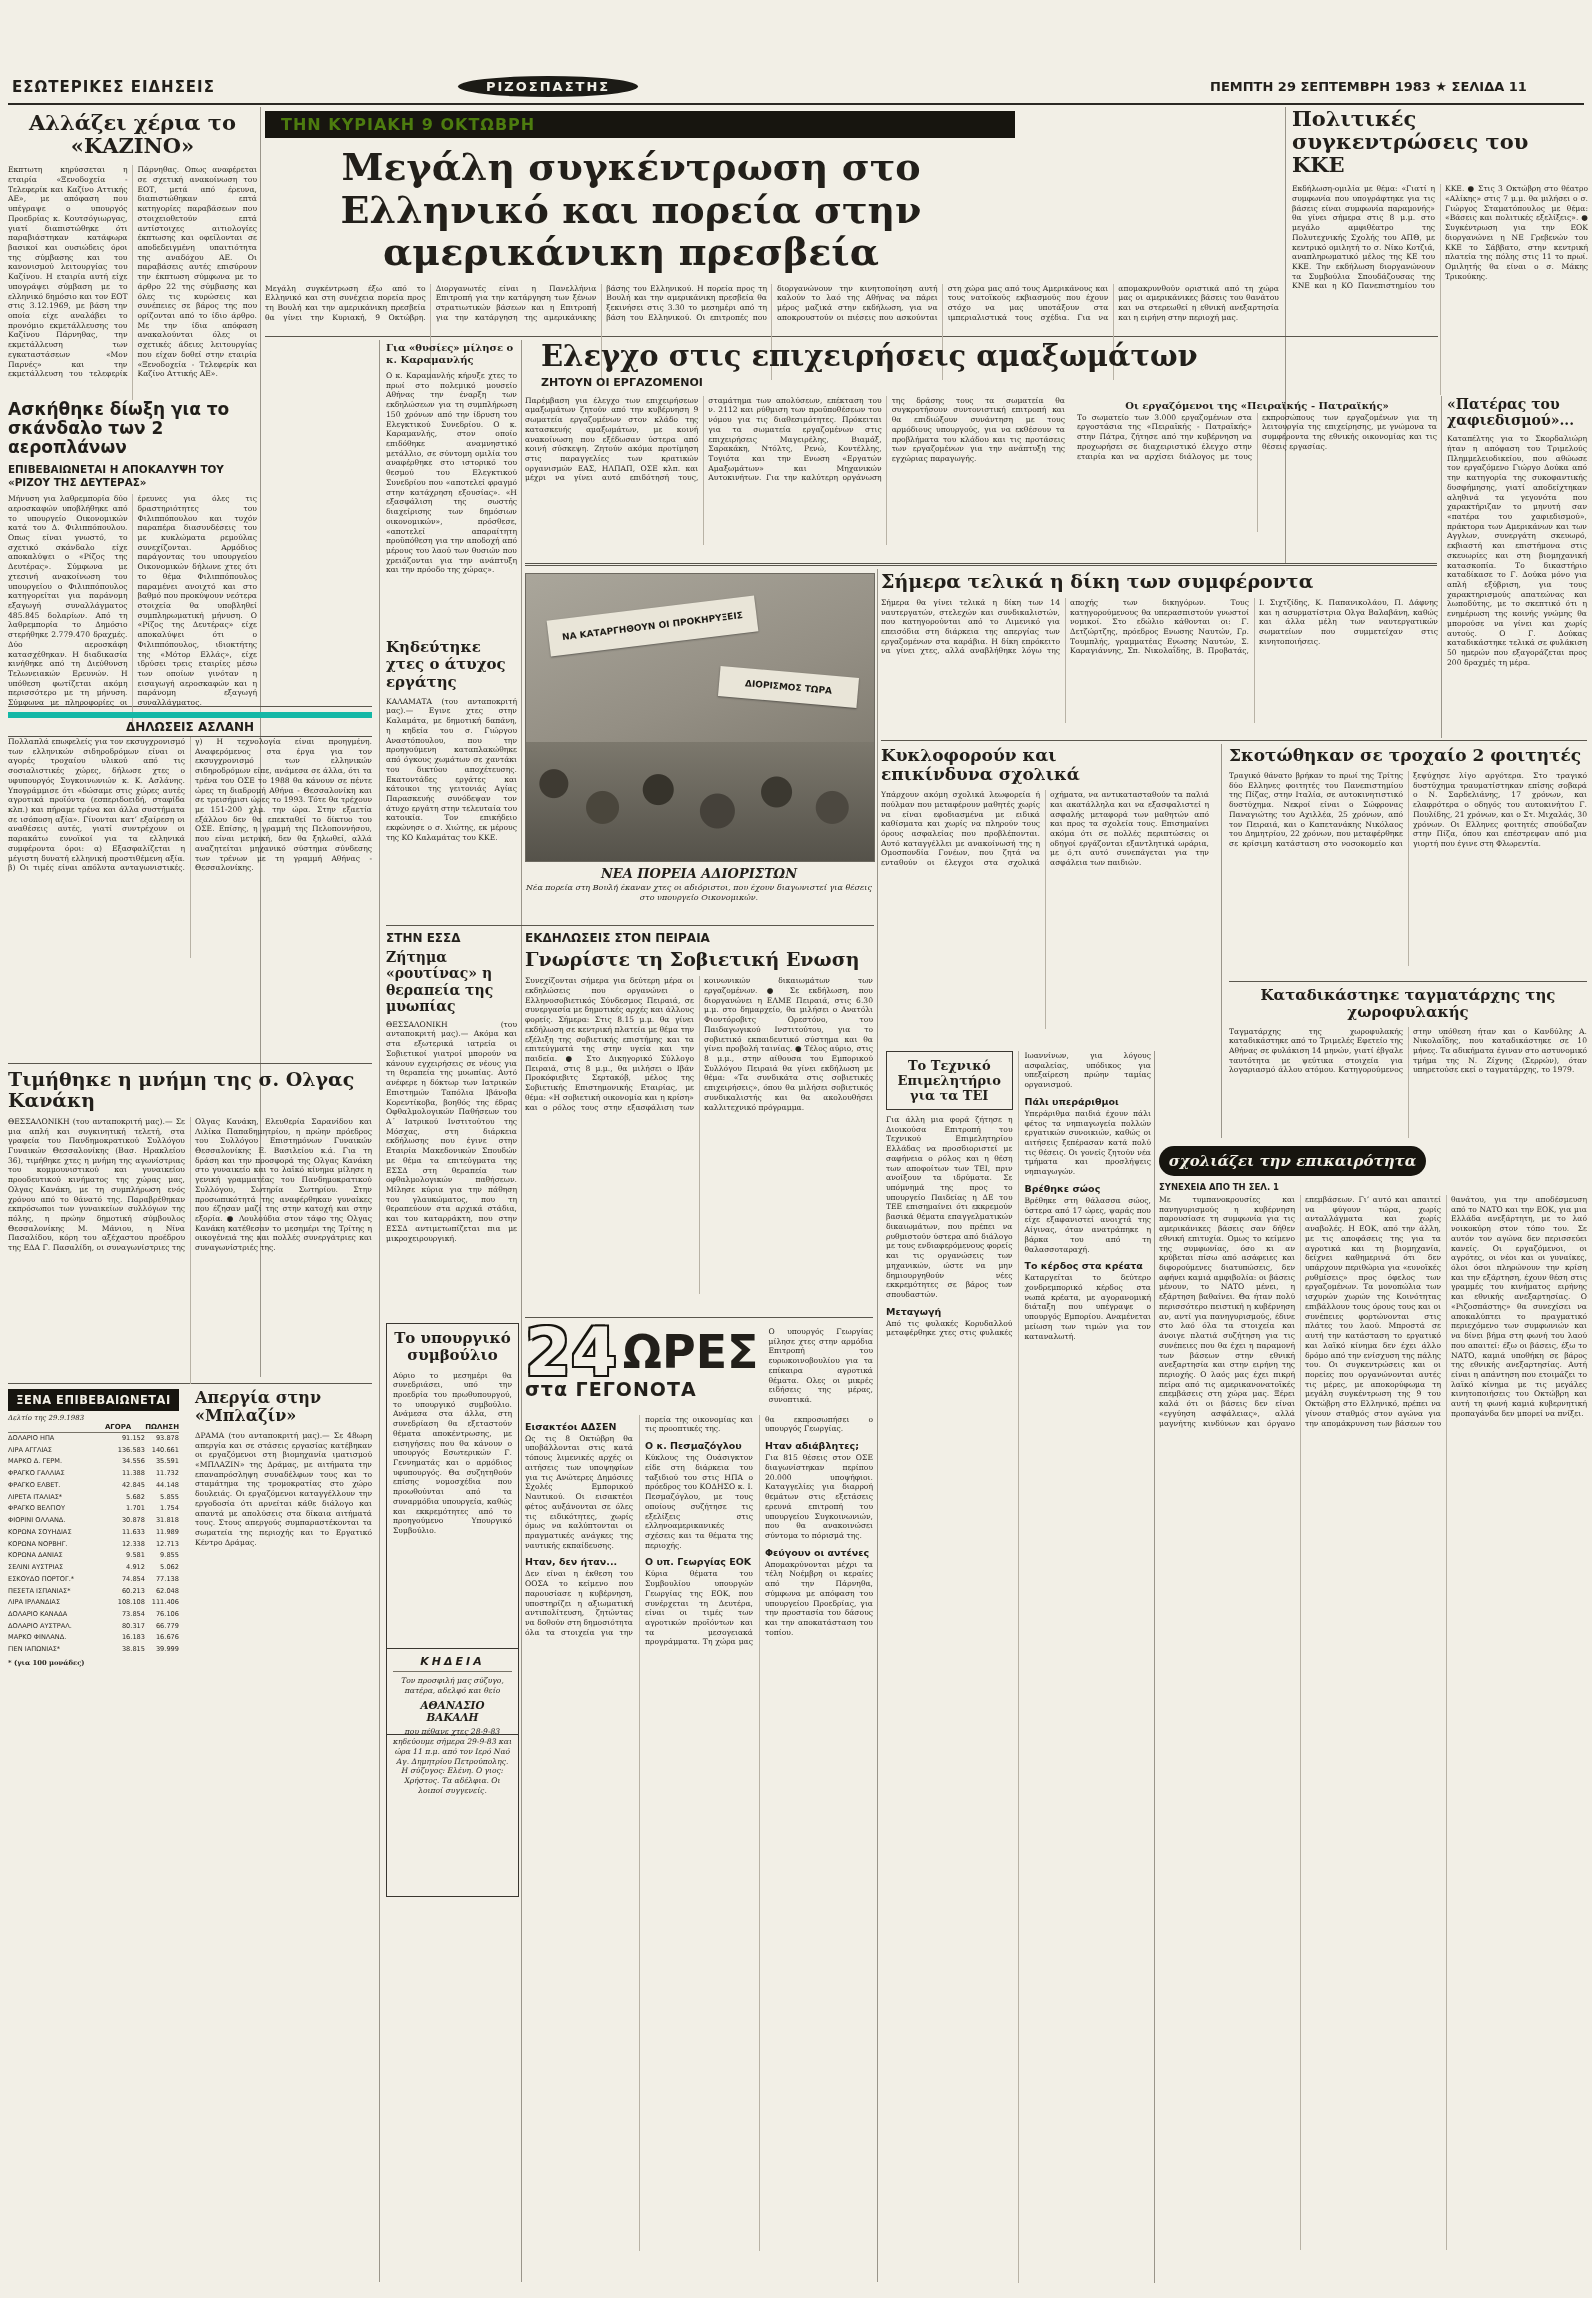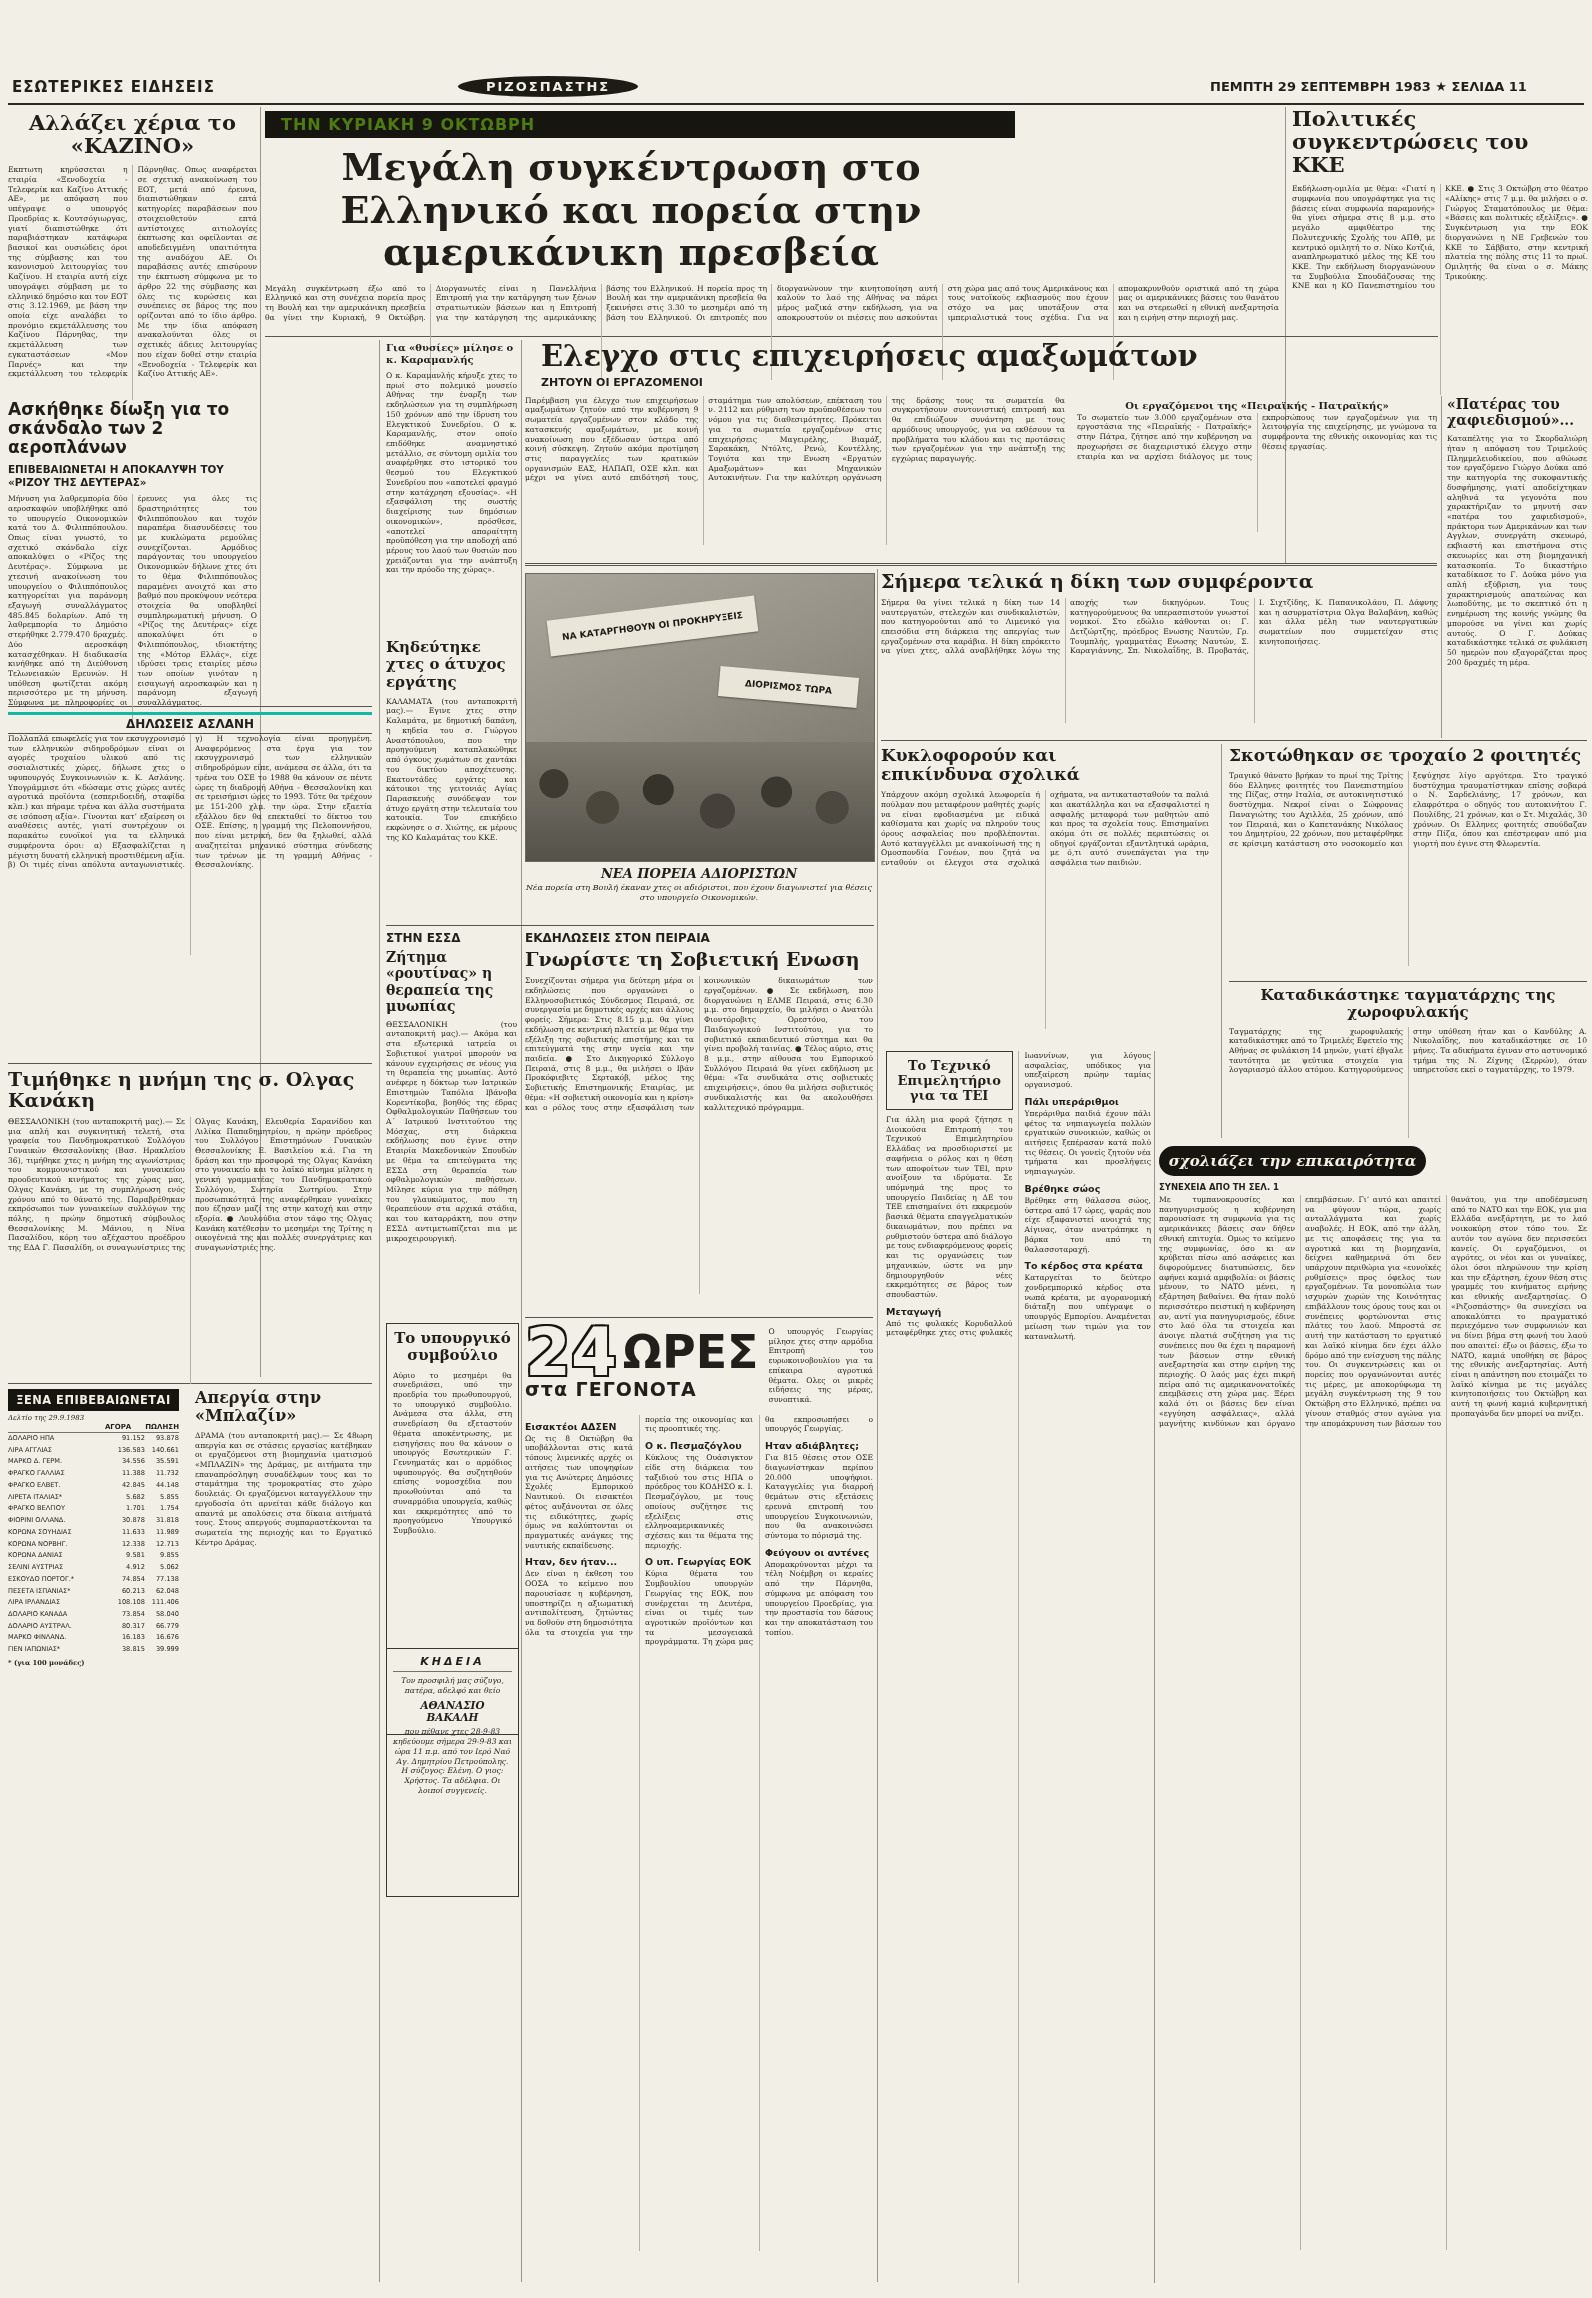--- a/index.html
+++ b/index.html
@@ -20,21 +20,21 @@
   .oval{position:absolute;left:450px;top:0;background:#1c1b16;color:#f2efe6;border-radius:50%;padding:3px 28px;font-family:"DejaVu Sans",sans-serif;font-weight:bold;font-size:13px;letter-spacing:2px;}
   .dateline{position:absolute;left:1202px;top:3px;font-family:"DejaVu Sans",sans-serif;font-weight:bold;font-size:13px;}
   
   .t-serif-xl{font-family:"DejaVu Serif",serif;font-weight:bold;font-size:38px;line-height:1.12;text-align:center;}
   .t-lg{font-weight:bold;font-size:20px;line-height:1.1;}
   .t-md{font-weight:bold;font-size:16px;line-height:1.12;}
   .t-sm{font-weight:bold;font-size:14px;line-height:1.15;}
   .kicker-banner{background:#17150f;color:#4d7c0f;font-family:"DejaVu Sans",sans-serif;font-weight:bold;font-size:16px;letter-spacing:1px;display:flex;align-items:center;padding:0 16px;}
   .subhead{font-family:"DejaVu Sans",sans-serif;font-weight:bold;font-size:10.4px;line-height:1.2;}
   .crosshead{font-weight:bold;font-size:10px;margin:4px 0 2px;text-align:center;}
-  .kicker-line{font-family:"DejaVu Sans",sans-serif;font-weight:bold;font-size:12px;text-align:center;border-top:3px solid #14b8a6;border-bottom:1px solid #55524a;padding:2px 0;}
+  .kicker-line{font-family:"DejaVu Sans",sans-serif;font-weight:bold;font-size:12px;text-align:center;border-top:6px solid #14b8a6;border-bottom:1px solid #55524a;padding:2px 0;}
   
   .photo{position:relative;width:100%;height:287px;background:linear-gradient(160deg,#aaa69b 0%,#948f84 45%,#6f6b60 100%);overflow:hidden;border:1px solid #6d6960;}
   .placard{position:absolute;background:#e9e5d8;color:#1c1a15;font-family:"DejaVu Sans",sans-serif;font-weight:bold;font-size:9px;display:flex;align-items:center;justify-content:center;text-align:center;box-shadow:0 1px 2px rgba(0,0,0,.4);}
   .crowd{position:absolute;bottom:0;left:0;width:100%;height:119px;
     background:
       radial-gradient(circle at 8% 35%, #3e3a32 14px, transparent 15px),
       radial-gradient(circle at 22% 55%, #4a463c 16px, transparent 17px),
       radial-gradient(circle at 38% 40%, #36332b 15px, transparent 16px),
       radial-gradient(circle at 55% 58%, #45413a 17px, transparent 18px),
       radial-gradient(circle at 72% 42%, #3b3830 15px, transparent 16px),
@@ -307,21 +307,21 @@
           <span class="cur-val">62.048</span>
         </div>
         <div class="cur-row">
           <span class="cur-name">ΛΙΡΑ ΙΡΛΑΝΔΙΑΣ</span>
           <span class="cur-val">108.108</span>
           <span class="cur-val">111.406</span>
         </div>
         <div class="cur-row">
           <span class="cur-name">ΔΟΛΑΡΙΟ ΚΑΝΑΔΑ</span>
           <span class="cur-val">73.854</span>
-          <span class="cur-val">58.040</span>
+          <span class="cur-val">76.106</span>
         </div>
         <div class="cur-row">
           <span class="cur-name">ΔΟΛΑΡΙΟ ΑΥΣΤΡΑΛ.</span>
           <span class="cur-val">80.317</span>
           <span class="cur-val">66.779</span>
         </div>
         <div class="cur-row">
           <span class="cur-name">ΜΑΡΚΟ ΦΙΝΛΑΝΔ.</span>
           <span class="cur-val">16.183</span>
           <span class="cur-val">16.676</span>

